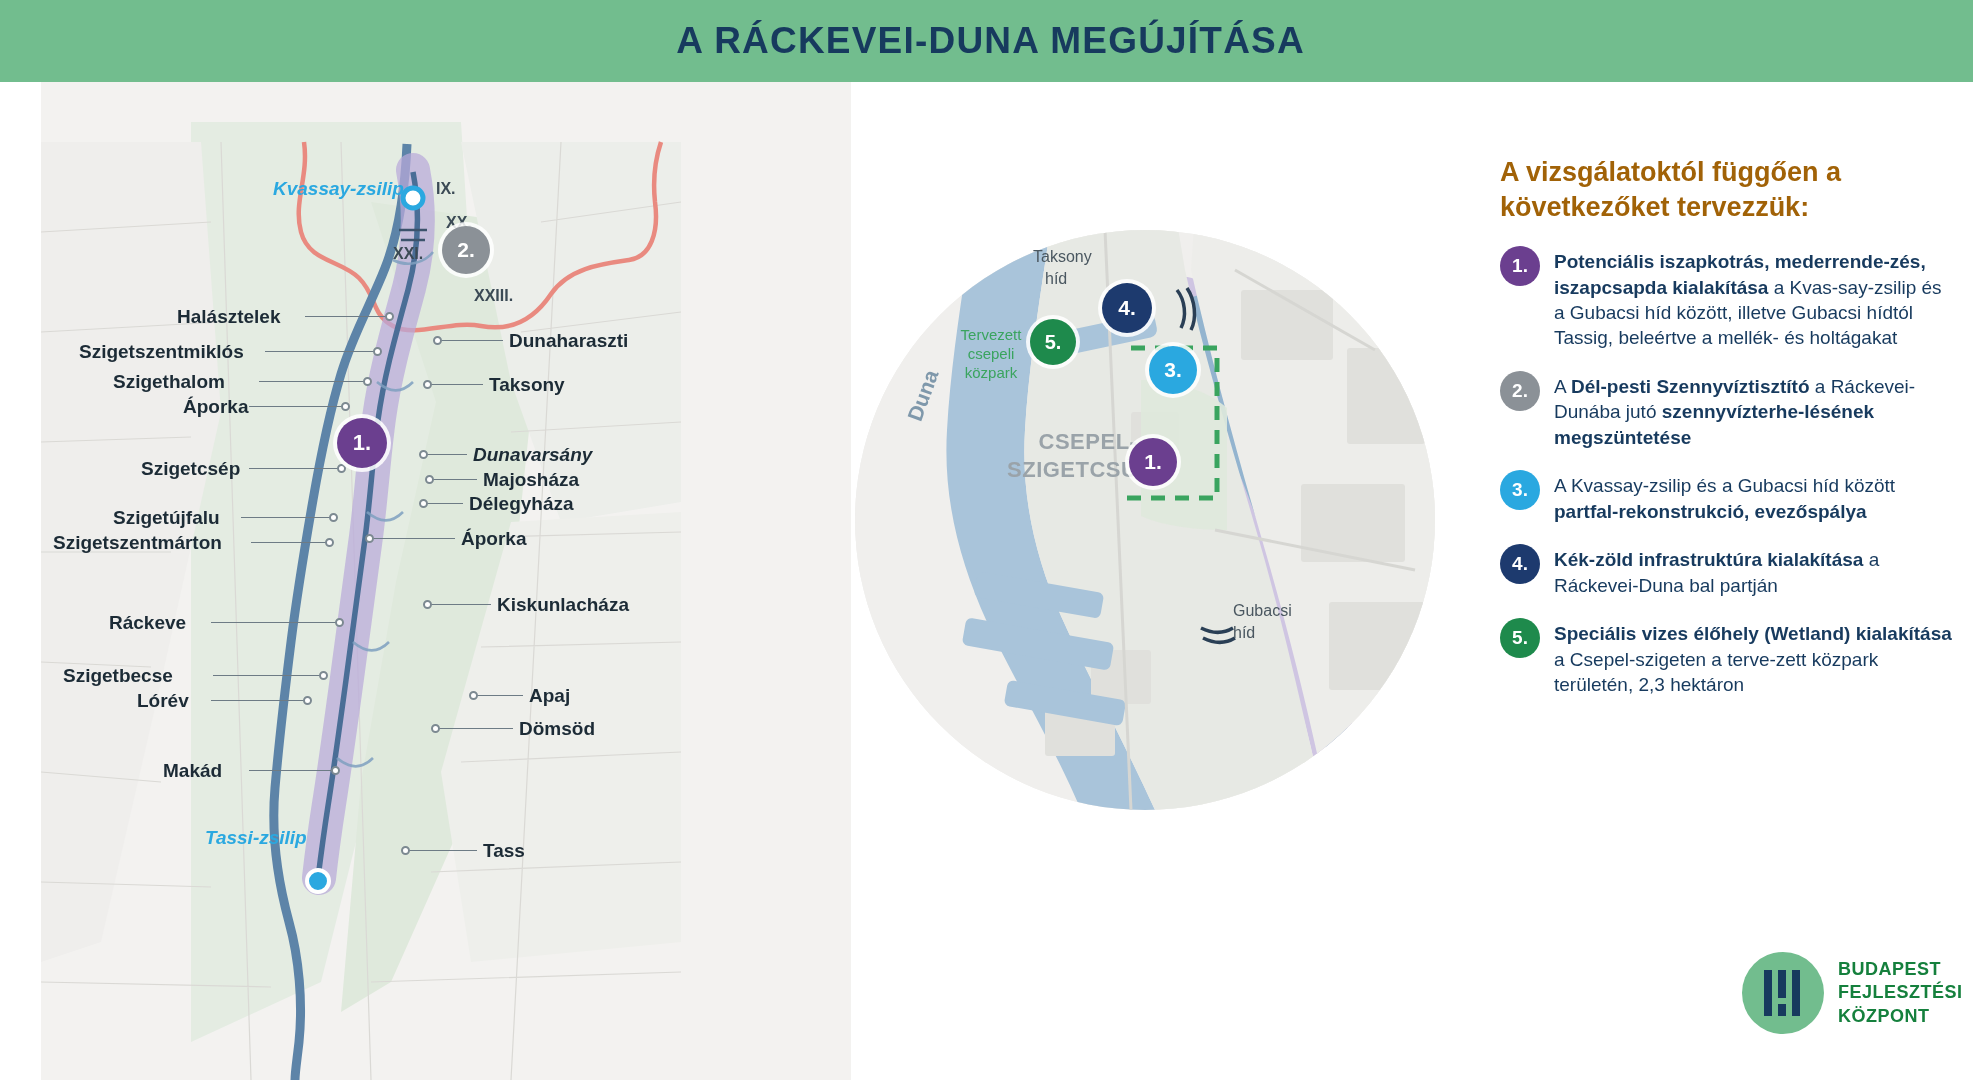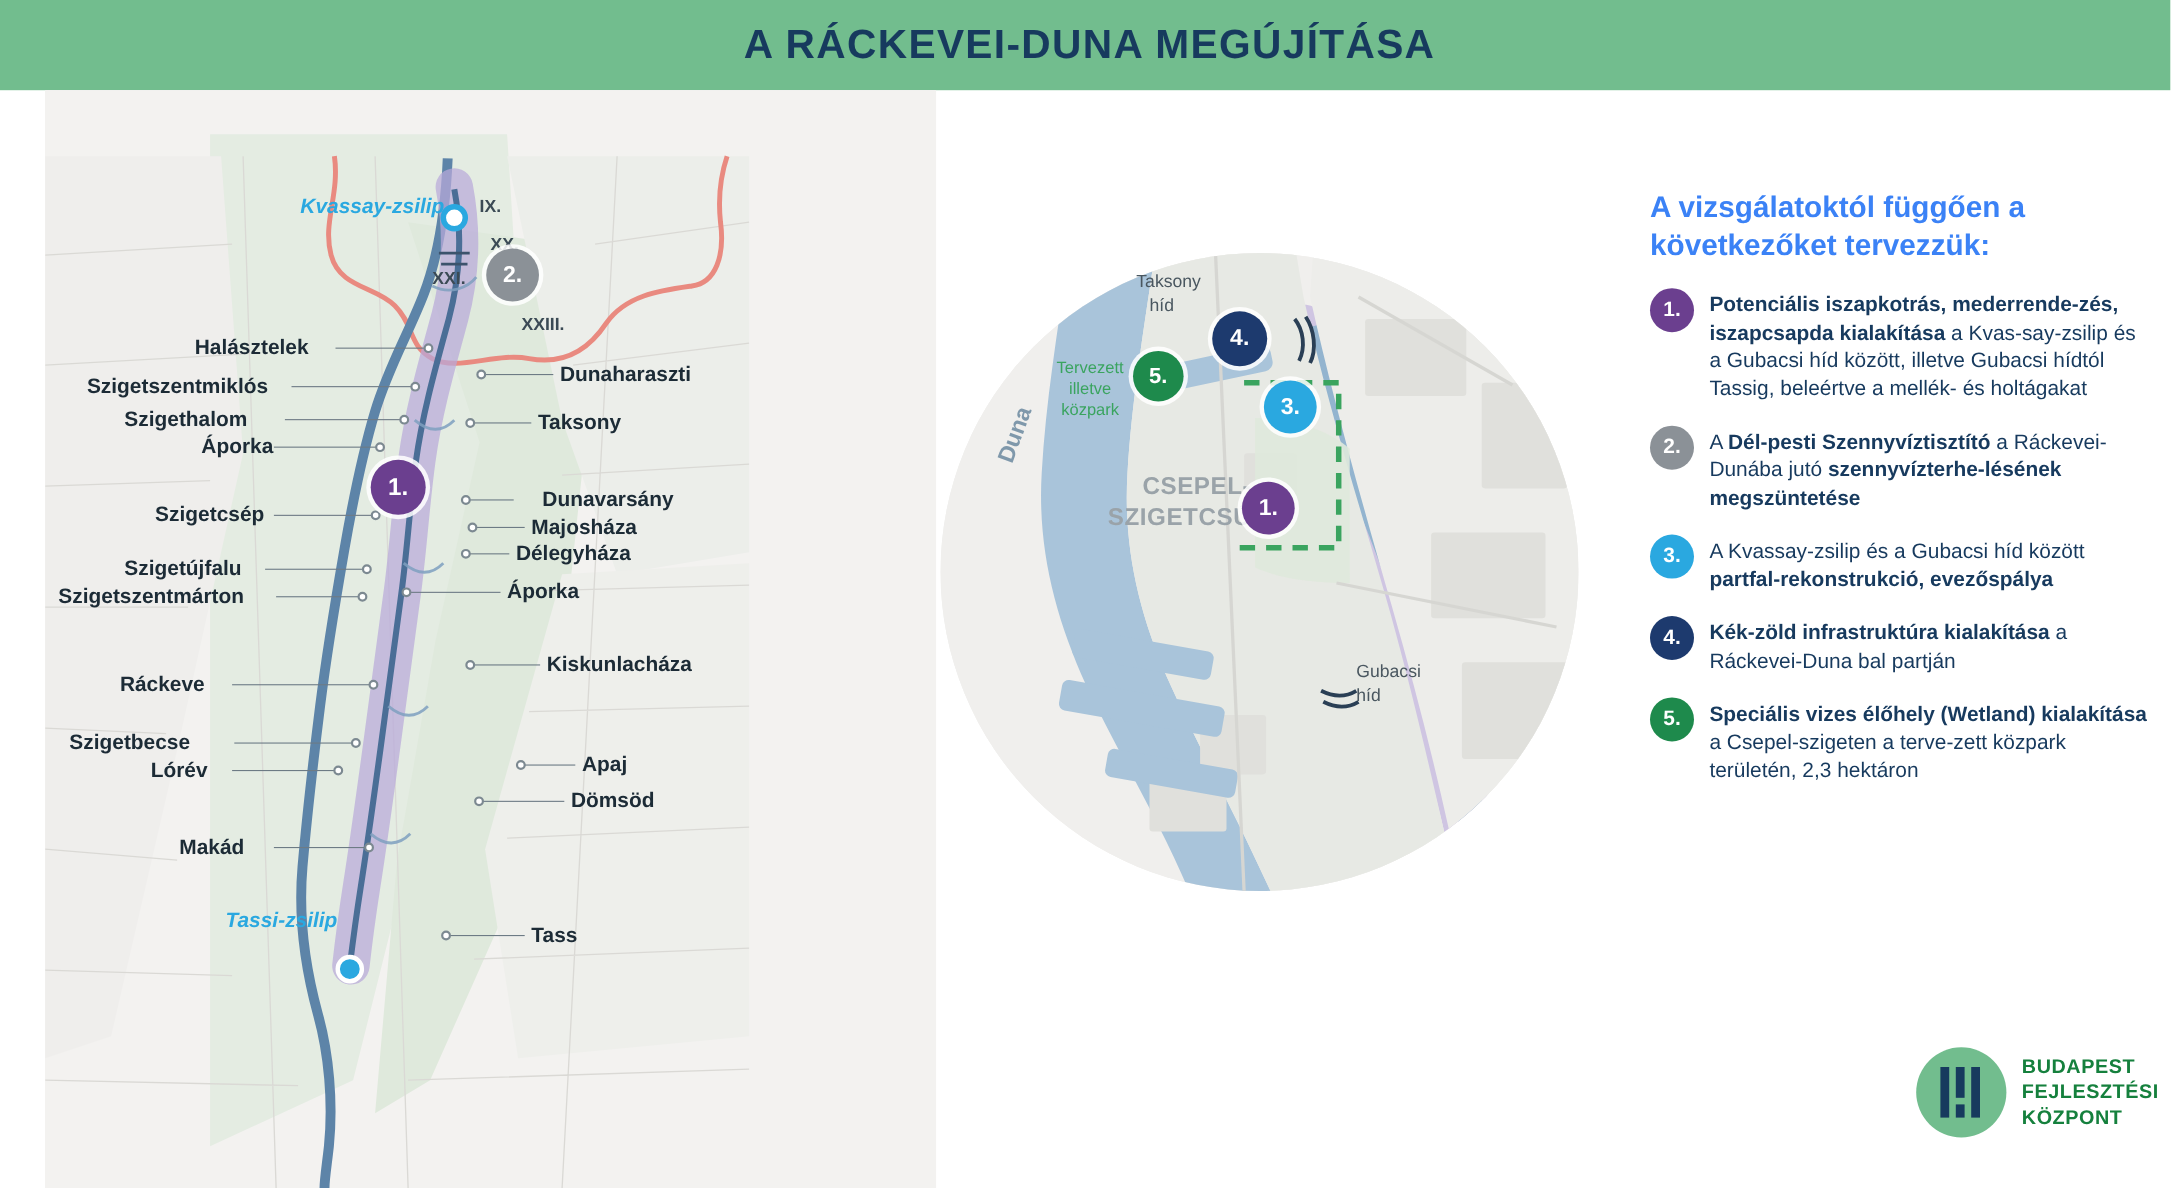--- a/index.html
+++ b/index.html
@@ -118,26 +118,25 @@
     transform: rotate(-70deg); transform-origin: left top;
   }
 
   
   .legend {
     position: absolute;
     left: 1500px; top: 155px;
     width: 455px;
   }
   .legend-title {
-    color: #3b82f6;
+    color: #a16207;
     font-size: 27px;
     font-weight: bold;
     line-height: 1.28;
     margin-bottom: 22px;
-    margin-top: 16px;
   }
   .legend-item {
     display: flex;
     align-items: flex-start;
     margin-bottom: 20px;
   }
   .legend-num {
     flex: 0 0 auto;
     width: 40px; height: 40px;
     border-radius: 50%;
@@ -288,21 +287,21 @@
     <div class="dot" style="left:290px; top:684px;"></div>
 
     <div class="map-label right" style="left:468px; top:248px;">Dunaharaszti</div>
     <div class="leader" style="left:400px; top:258px; width:62px;"></div>
     <div class="dot" style="left:392px; top:254px;"></div>
 
     <div class="map-label right" style="left:448px; top:292px;">Taksony</div>
     <div class="leader" style="left:390px; top:302px; width:52px;"></div>
     <div class="dot" style="left:382px; top:298px;"></div>
 
-    <div class="map-label right" style="left:452px; top:362px;">Dunavarsány</div>
+    <div class="map-label right" style="left:432px; top:362px;font-style:italic;">Dunavarsány</div>
     <div class="leader" style="left:386px; top:372px; width:40px;"></div>
     <div class="dot" style="left:378px; top:368px;"></div>
 
     <div class="map-label right" style="left:442px; top:387px;">Majosháza</div>
     <div class="leader" style="left:392px; top:397px; width:44px;"></div>
     <div class="dot" style="left:384px; top:393px;"></div>
 
     <div class="map-label right" style="left:428px; top:411px;">Délegyháza</div>
     <div class="leader" style="left:386px; top:421px; width:36px;"></div>
     <div class="dot" style="left:378px; top:417px;"></div>
@@ -385,21 +384,21 @@
   </div>
 
   <div class="inset-wrap">
     <div class="inset-cap" style="left:178px; top:18px;">Taksony</div>
     <div class="inset-cap" style="left:190px; top:40px;">híd</div>
     <div class="inset-cap" style="left:378px; top:372px;">Gubacsi</div>
     <div class="inset-cap" style="left:378px; top:394px;">híd</div>
 
     <div class="inset-cap green" style="left:82px; top:96px; width:108px;">
       <div>Tervezett</div>
-      <div>illetve</div>
+      <div>csepeli</div>
       <div>közpark</div>
     </div>
 
     <div class="inset-cap big" style="left:128px; top:198px; width:210px;">
       <div>CSEPEL-</div>
       <div>SZIGETCSÚCS</div>
     </div>
 
     <div class="inset-cap duna" style="left:48px; top:186px;">Duna</div>
 

